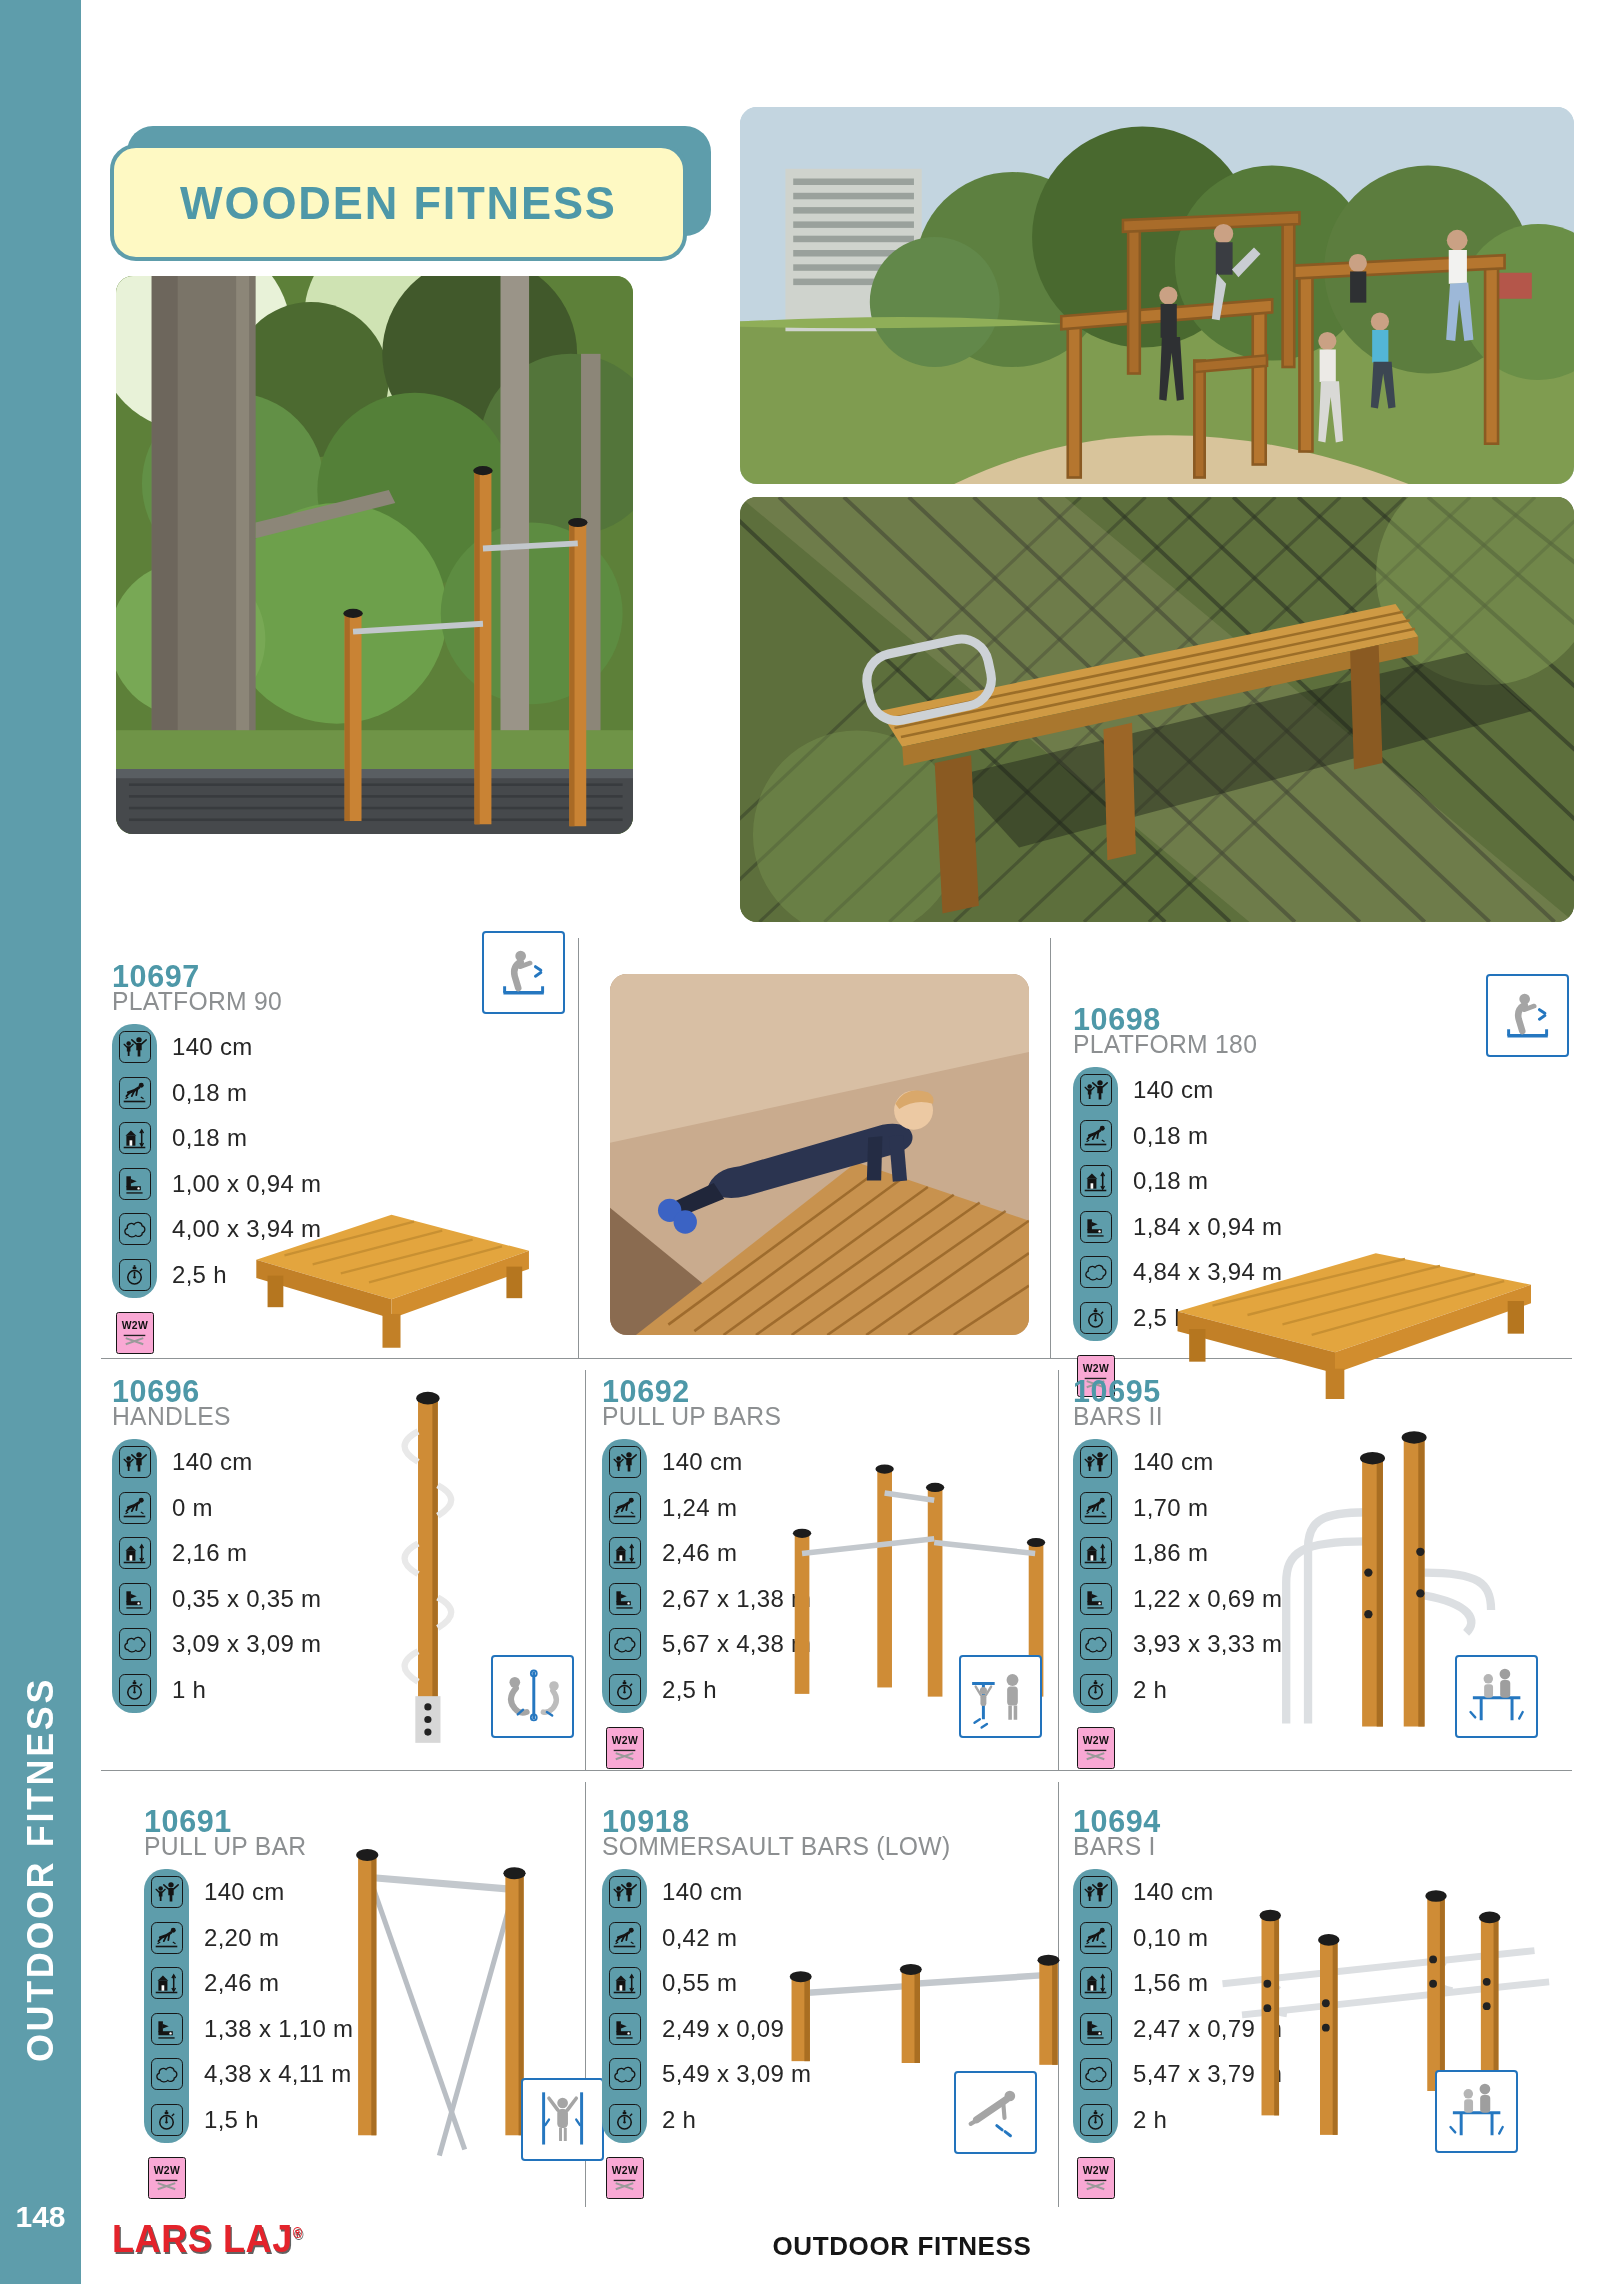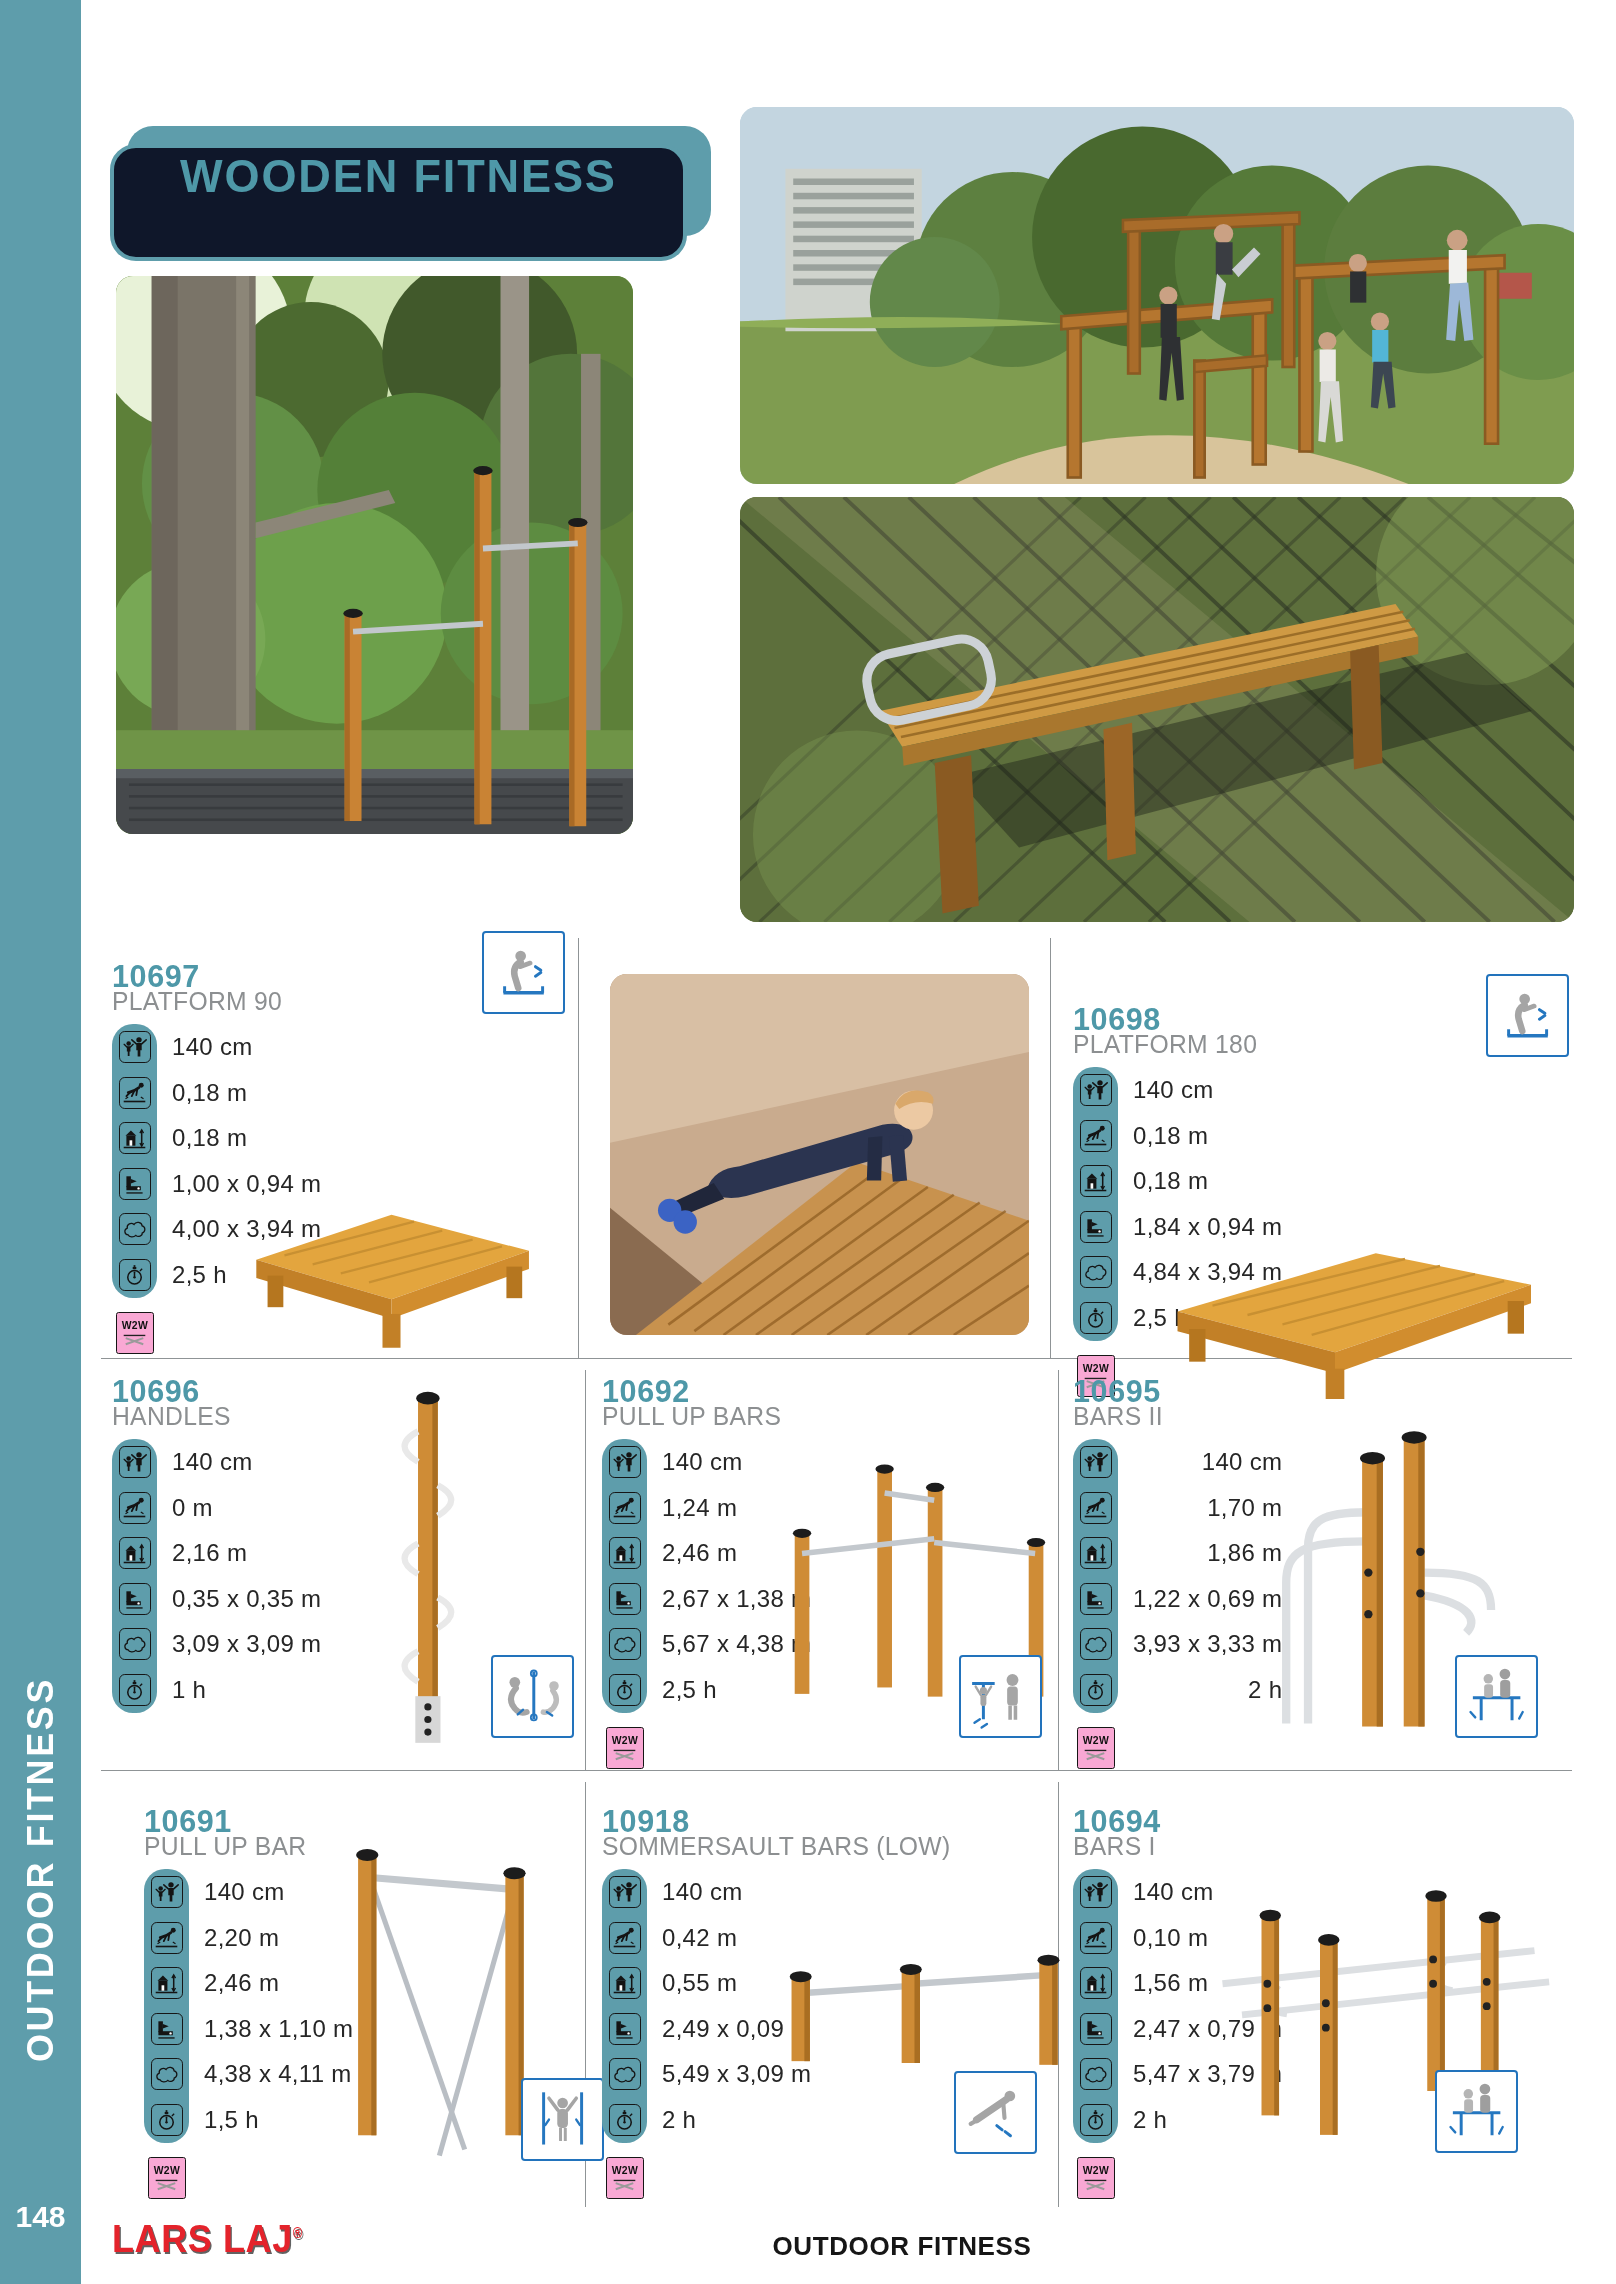--- a/index.html
+++ b/index.html
@@ -10,22 +10,22 @@
   #sidebar-label{position:absolute;left:0;top:1610px;width:81px;height:519px;
       display:flex;align-items:center;justify-content:center;
       writing-mode:vertical-rl;transform:rotate(180deg);
       color:#ffffff;font-size:36px;font-weight:bold;letter-spacing:2.6px;white-space:nowrap;}
   #page-num{position:absolute;left:0;top:2200px;width:81px;text-align:center;
       color:#ffffff;font-size:30px;font-weight:bold;}
   
   #header-back{position:absolute;left:127px;top:126px;width:584px;height:110px;
       background:#5e9dab;border-radius:26px;}
   #header-box{position:absolute;left:110px;top:144px;width:569px;height:109px;
-      background:#0f172a;border:4.5px solid #5e9dab;border-radius:26px;
-      display:flex;justify-content:center;}
+      background:#fef9c3;border:4.5px solid #5e9dab;border-radius:26px;
+      display:flex;align-items:center;justify-content:center;}
   #header-title{color:#4e98a8;font-size:47px;font-weight:bold;letter-spacing:1.9px;
       transform:scaleX(.96);white-space:nowrap;}
   
   .photo{position:absolute;border-radius:17px;overflow:hidden;}
   #photo-forest{left:116px;top:276px;width:517px;height:558px;
       background:linear-gradient(180deg,#7da44f 0%,#5d8039 45%,#4c6c33 70%,#587c3a 100%);}
   #photo-people{left:740px;top:107px;width:834px;height:377px;
       background:linear-gradient(180deg,#b9cfdd 0%,#cfdde4 30%,#7f9c50 62%,#8fae58 100%);}
   #photo-bench{left:740px;top:497px;width:834px;height:425px;background:#5d6f3c;}
   #photo-pushup{left:610px;top:974px;width:419px;height:361px;background:#c9ab8e;}
@@ -58,21 +58,21 @@
   .exbox svg{width:100%;height:100%;}
   
   .p0{left:112px;top:947px;} .p0 .illus{left:91px;top:234px;width:377px;height:169px;}
   .p0 .exbox{left:370px;top:-16px;}
   .p1{left:1073px;top:947px;margin-top:43px;} .p1 .illus{left:78px;top:234px;width:403px;height:175px;}
   .p1 .exbox{left:413px;top:-16px;}
   .p2{left:112px;top:1362px;} .p2 .illus{left:247px;top:19.5px;width:136px;height:377px;}
   .p2 .exbox{left:379px;top:293px;}
   .p3{left:602px;top:1362px;} .p3 .illus{left:156px;top:39px;width:312px;height:338px;}
   .p3 .exbox{left:357px;top:293px;}
-  .p4{left:1073px;top:1362px;text-align:right;} .p4 .illus{left:156px;top:52px;width:312px;height:338px;}
+  .p4{left:1073px;top:1362px;} .p4 .illus{left:156px;top:52px;width:312px;height:338px;}
   .p4 .exbox{left:382px;top:293px;}
   .p5{left:112px;top:1792px;margin-left:32px;} .p5 .illus{left:143px;top:13px;width:325px;height:364px;}
   .p5 .exbox{left:377px;top:286px;}
   .p6{left:602px;top:1792px;} .p6 .illus{left:162px;top:97px;width:312px;height:214px;}
   .p6 .exbox{left:352px;top:279px;}
   .p7{left:1073px;top:1792px;} .p7 .illus{left:130px;top:39px;width:351px;height:325px;}
   .p7 .exbox{left:362px;top:278px;}
   
   #brand-logo{position:absolute;left:112px;top:2218px;font-size:36px;font-weight:800;
       color:#e4232b;letter-spacing:0.6px;transform:scaleY(1.08);

